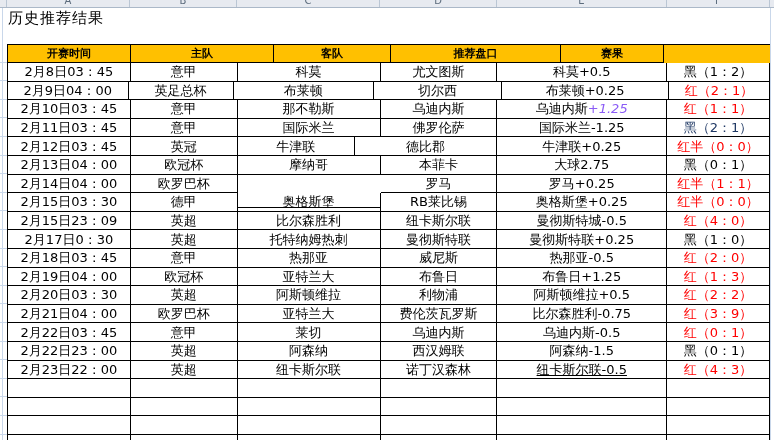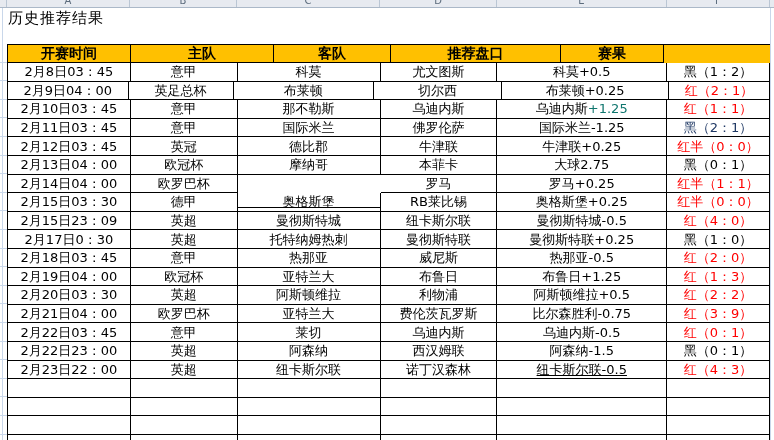--- a/index.html
+++ b/index.html
@@ -35,21 +35,21 @@
     position:absolute;left:7px;top:44px;width:763px;
     border-left:1px solid #000;border-top:1px solid #000;box-sizing:border-box;
   }
   .trow{display:flex;height:18.6px;}
   .trow.head{height:18px;background:#FFC000;}
   .tcell{
     box-sizing:border-box;border-right:1px solid #000;border-bottom:1px solid #000;
     display:flex;align-items:center;justify-content:center;
     font-size:13px;line-height:17px;color:#000;white-space:nowrap;overflow:hidden;
   }
-  .trow.head .tcell{font-weight:bold;font-size:14px;}
+  .trow.head .tcell{font-weight:bold;font-size:11px;}
 </style>
 </head>
 <body>
 
 <div class="screen">
 
   <div class="colstrip">
     <div class="colstub"></div>
 
   <div class="colcell" style="width: 123px;">
@@ -104,37 +104,37 @@
         <div class="tcell" style="width: 170px;">布莱顿+0.25</div>
         <div class="tcell" style="width: 103px; color: rgb(255, 0, 0);">红（2：1）</div>
       </div>
       <div class="trow">
         <div class="tcell" style="width: 123px;">2月10日03：45</div>
         <div class="tcell" style="width: 107px;">意甲</div>
         <div class="tcell" style="width: 143px;">那不勒斯</div>
         <div class="tcell" style="width: 117px;">乌迪内斯</div>
         <div class="tcell" style="width: 170px;">
           <span>乌迪内斯</span>
-          <span style="color: #0f766e;">+1.25</span>
+          <span style="color: #8b5cf6; font-style: italic;">+1.25</span>
         </div>
         <div class="tcell" style="width: 103px; color: rgb(255, 0, 0);">红（1：1）</div>
       </div>
       <div class="trow">
         <div class="tcell" style="width: 123px;">2月11日03：45</div>
         <div class="tcell" style="width: 107px;">意甲</div>
         <div class="tcell" style="width: 143px;">国际米兰</div>
         <div class="tcell" style="width: 117px;">佛罗伦萨</div>
         <div class="tcell" style="width: 170px;">国际米兰-1.25</div>
         <div class="tcell" style="width: 103px; color: rgb(31, 56, 100);">黑（2：1）</div>
       </div>
       <div class="trow">
         <div class="tcell" style="width: 123px;">2月12日03：45</div>
         <div class="tcell" style="width: 107px;">英冠</div>
+        <div class="tcell" style="width: 117px;">牛津联</div>
         <div class="tcell" style="width: 143px;">德比郡</div>
-        <div class="tcell" style="width: 117px;">牛津联</div>
         <div class="tcell" style="width: 170px;">牛津联+0.25</div>
         <div class="tcell" style="width: 103px; color: rgb(255, 0, 0);">红半（0：0）</div>
       </div>
       <div class="trow">
         <div class="tcell" style="width: 123px;">2月13日04：00</div>
         <div class="tcell" style="width: 107px;">欧冠杯</div>
         <div class="tcell" style="width: 143px;">摩纳哥</div>
         <div class="tcell" style="width: 117px;">本菲卡</div>
         <div class="tcell" style="width: 170px;">大球2.75</div>
         <div class="tcell" style="width: 103px; color: rgb(0, 0, 0);">黑（0：1）</div>
@@ -151,21 +151,21 @@
         <div class="tcell" style="width: 123px;">2月15日03：30</div>
         <div class="tcell" style="width: 107px;">德甲</div>
         <div class="tcell" style="width: 143px;">奥格斯堡</div>
         <div class="tcell" style="width: 117px;">RB莱比锡</div>
         <div class="tcell" style="width: 170px;">奥格斯堡+0.25</div>
         <div class="tcell" style="width: 103px; color: rgb(255, 0, 0);">红半（0：0）</div>
       </div>
       <div class="trow">
         <div class="tcell" style="width: 123px;">2月15日23：09</div>
         <div class="tcell" style="width: 107px;">英超</div>
-        <div class="tcell" style="width: 143px;">曼彻斯特城</div>
+        <div class="tcell" style="width: 143px;">比尔森胜利</div>
         <div class="tcell" style="width: 117px;">纽卡斯尔联</div>
         <div class="tcell" style="width: 170px;">曼彻斯特城-0.5</div>
         <div class="tcell" style="width: 103px; color: rgb(255, 0, 0);">红（4：0）</div>
       </div>
       <div class="trow">
         <div class="tcell" style="width: 123px;">2月17日0：30</div>
         <div class="tcell" style="width: 107px;">英超</div>
         <div class="tcell" style="width: 143px;">托特纳姆热刺</div>
         <div class="tcell" style="width: 117px;">曼彻斯特联</div>
         <div class="tcell" style="width: 170px;">曼彻斯特联+0.25</div>

